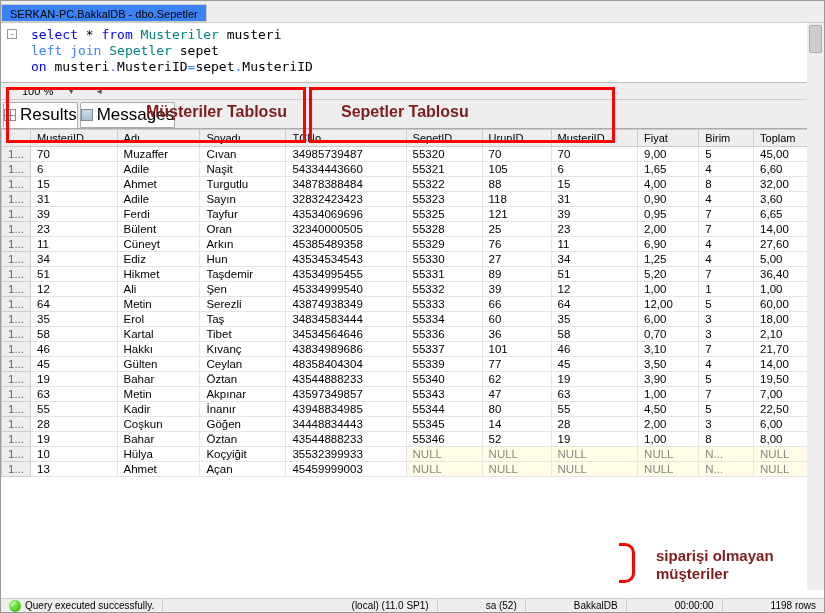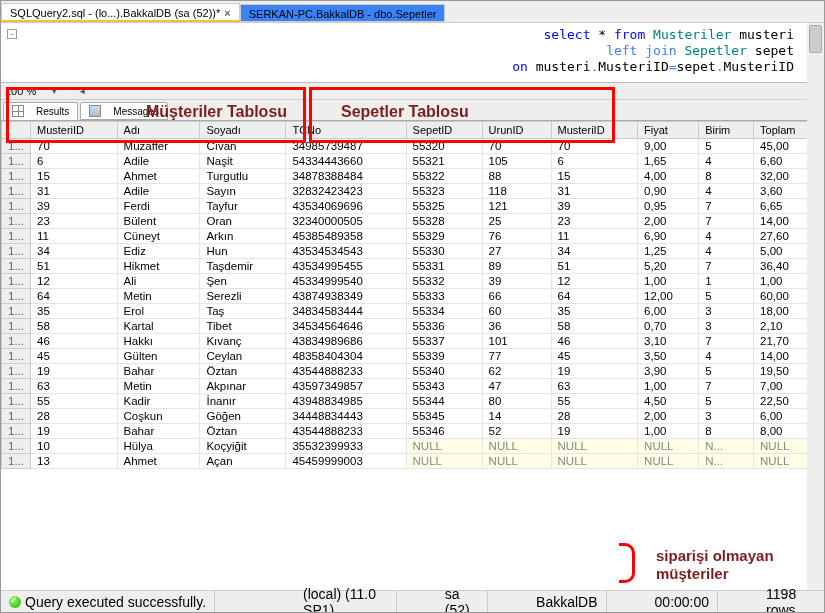--- a/index.html
+++ b/index.html
@@ -1,66 +1,62 @@
 <!DOCTYPE html>
 <html><head>
 <meta charset="utf-8">
 <style>
   * { margin:0; padding:0; box-sizing:border-box; }
   body { font-family:"Segoe UI",Tahoma,sans-serif; font-size:12px; background:#fff; color:#000; width:825px; height:613px; border:1px solid #999; overflow:hidden; position:relative; }
   .doctabs { display:flex; background:#eee; height:22px; border-bottom:1px solid #ccc; align-items:flex-end;}
   .doctab { padding:3px 8px 1px 8px; font-size:11px; border:1px solid #ccc; background:#3b82f6; display:flex; align-items:center; gap:4px; cursor:pointer;}
   .doctab.active { background:#fff; border-bottom:2px solid #f1c232; }
   .close-x { font-weight:bold; color:#666; }
-  .editor { position:relative; background:#fff; min-height:60px; padding:4px 30px 4px 30px; font-family:Consolas,monospace; font-size:13px; line-height:16px; border-bottom:1px solid #bbb;text-align:right;}
+  .editor { position:relative; background:#fff; min-height:60px; padding:4px 30px 4px 30px; font-family:Consolas,monospace; font-size:13px; line-height:16px; border-bottom:1px solid #bbb;}
   .editor .ln { position:absolute; left:6px; top:4px; width:15px; }
   .editor .ln .sq { width:10px; height:10px; border:1px solid #999; position:absolute; left:0; top:2px;}
   .editor .ln .sq:before{content:"-";position:absolute;left:1px;top:-4px;color:#888;font-size:11px;}
   .kw { color:#0000ff; }
   .tbl { color:#008080; }
   .op { color:#3b82f6; }
-  .zoom { display:flex; align-items:center; gap:14px; padding:2px 4px; border-bottom:1px solid #ccc; font-size:11px; background:#eee;}
+  .zoom { display:flex; align-items:center; gap:14px; padding:2px 21px; border-bottom:1px solid #ccc; font-size:11px; background:#eee;}
   .zoom .drop{font-size:8px;color:#555;}
   .restabs { display:flex; align-items:center; background:#eee; padding-top:2px; padding-left:2px;}
-  .restab { display:flex; align-items:center; gap:12px; padding:2px 8px; border:1px solid #aaa; background:#fdfdfd; font-size:10px; cursor:pointer; border-radius:2px 2px 0 0; margin-right:2px; }
+  .restab { display:flex; align-items:center; gap:4px; padding:2px 0; border:1px solid #aaa; background:#fdfdfd; font-size:17px; cursor:pointer; border-radius:2px 2px 0 0; margin-right:2px; }
   .restab.active{background:#fff; border-bottom:1px solid #fff;}
   .restab .ic{width:12px;height:12px;display:inline-block;}
   .ic-grid{background:linear-gradient(#fff,#fff);border:1px solid #888; position:relative;}
   .ic-grid:before{content:"";position:absolute;left:0;right:0;top:50%;height:1px;background:#888;}
   .ic-grid:after{content:"";position:absolute;top:0;bottom:0;left:50%;width:1px;background:#888;}
   .ic-msg{border:1px solid #888;background:linear-gradient(#cde,#abc);}
   .gridwrap { position:relative; overflow:auto; height:440px; border-top:1px solid #aaa; background:#fff;}
   table.grid{border-collapse:collapse; font-size:11.5px; width:100%; }
   table.grid th{ background:#eee; border:1px solid #ccc; padding:2px 6px; text-align:left; font-weight:normal; font-size:11px; position:sticky; top:0;}
   table.grid td{ border:1px solid #e5e5e5; padding:1px 6px; white-space:nowrap;}
   table.grid td.rowhdr{background:#eee;border:1px solid #ccc;width:24px;text-align:center;color:#666;}
   td.nullcell{background:#fffde6;color:#888;}
-  .statusbar{position:absolute;left:0;right:0;bottom:0;height:22px;background:#eee;border-top:1px solid #ccc;display:flex;align-items:center;font-size:14px;gap:40px;}
+  .statusbar{position:absolute;left:0;right:0;bottom:0;height:14px;background:#eee;border-top:1px solid #ccc;display:flex;align-items:center;font-size:10px;gap:40px;}
   .statusbar .sbi{padding:0 8px;border-right:1px solid #ccc;height:100%;display:flex;align-items:center;}
   .statusbar .sbi.first{flex:0 0 auto;}
   .statusbar .sbi.last{border-right:none;}
   .statusbar .spacer{flex:1;}
   .ok-ic{width:12px;height:12px;border-radius:50%;background:radial-gradient(circle at 30% 30%,#9f6,#2a0);display:inline-block;margin-right:4px;position:relative;}
   .ok-ic:after{content:"✓";color:#fff;font-size:9px;position:absolute;left:1px;top:-1px;}
   .scroll-v{position:absolute;right:0;top:22px;bottom:22px;width:17px;background:#eee;}
   .scroll-v .thumb{position:absolute;left:2px;right:2px;top:2px;height:28px;background:#ccc;border:1px solid #aaa;border-radius:2px;}
   
   .ann{position:absolute;pointer-events:none;z-index:50;}
   .ann.box{border:3px solid #f00;}
   .ann.text{color:#7f1d1d;font-weight:bold;font-size:16px;font-family:Arial;}
   .ann.brace{border:3px solid #f00;border-left:none;border-radius:0 10px 10px 0;}
 </style>
 </head>
 <body>
 
 <div class="doctabs">
-  <div class="doctab active">
-    <span>SQLQuery2.sql - (lo...).BakkalDB (sa (52))*</span>
-    <span class="close-x">×</span>
-  </div>
   <div class="doctab">
     <span>SERKAN-PC.BakkalDB - dbo.Sepetler</span>
   </div>
 </div>
 
 <div class="editor">
   <div class="ln">
       <div class="sq"></div>
     </div>
   <div><span class="kw">select</span><span> * </span><span class="kw">from</span><span class="tbl"> Musteriler </span><span>musteri</span></div>

